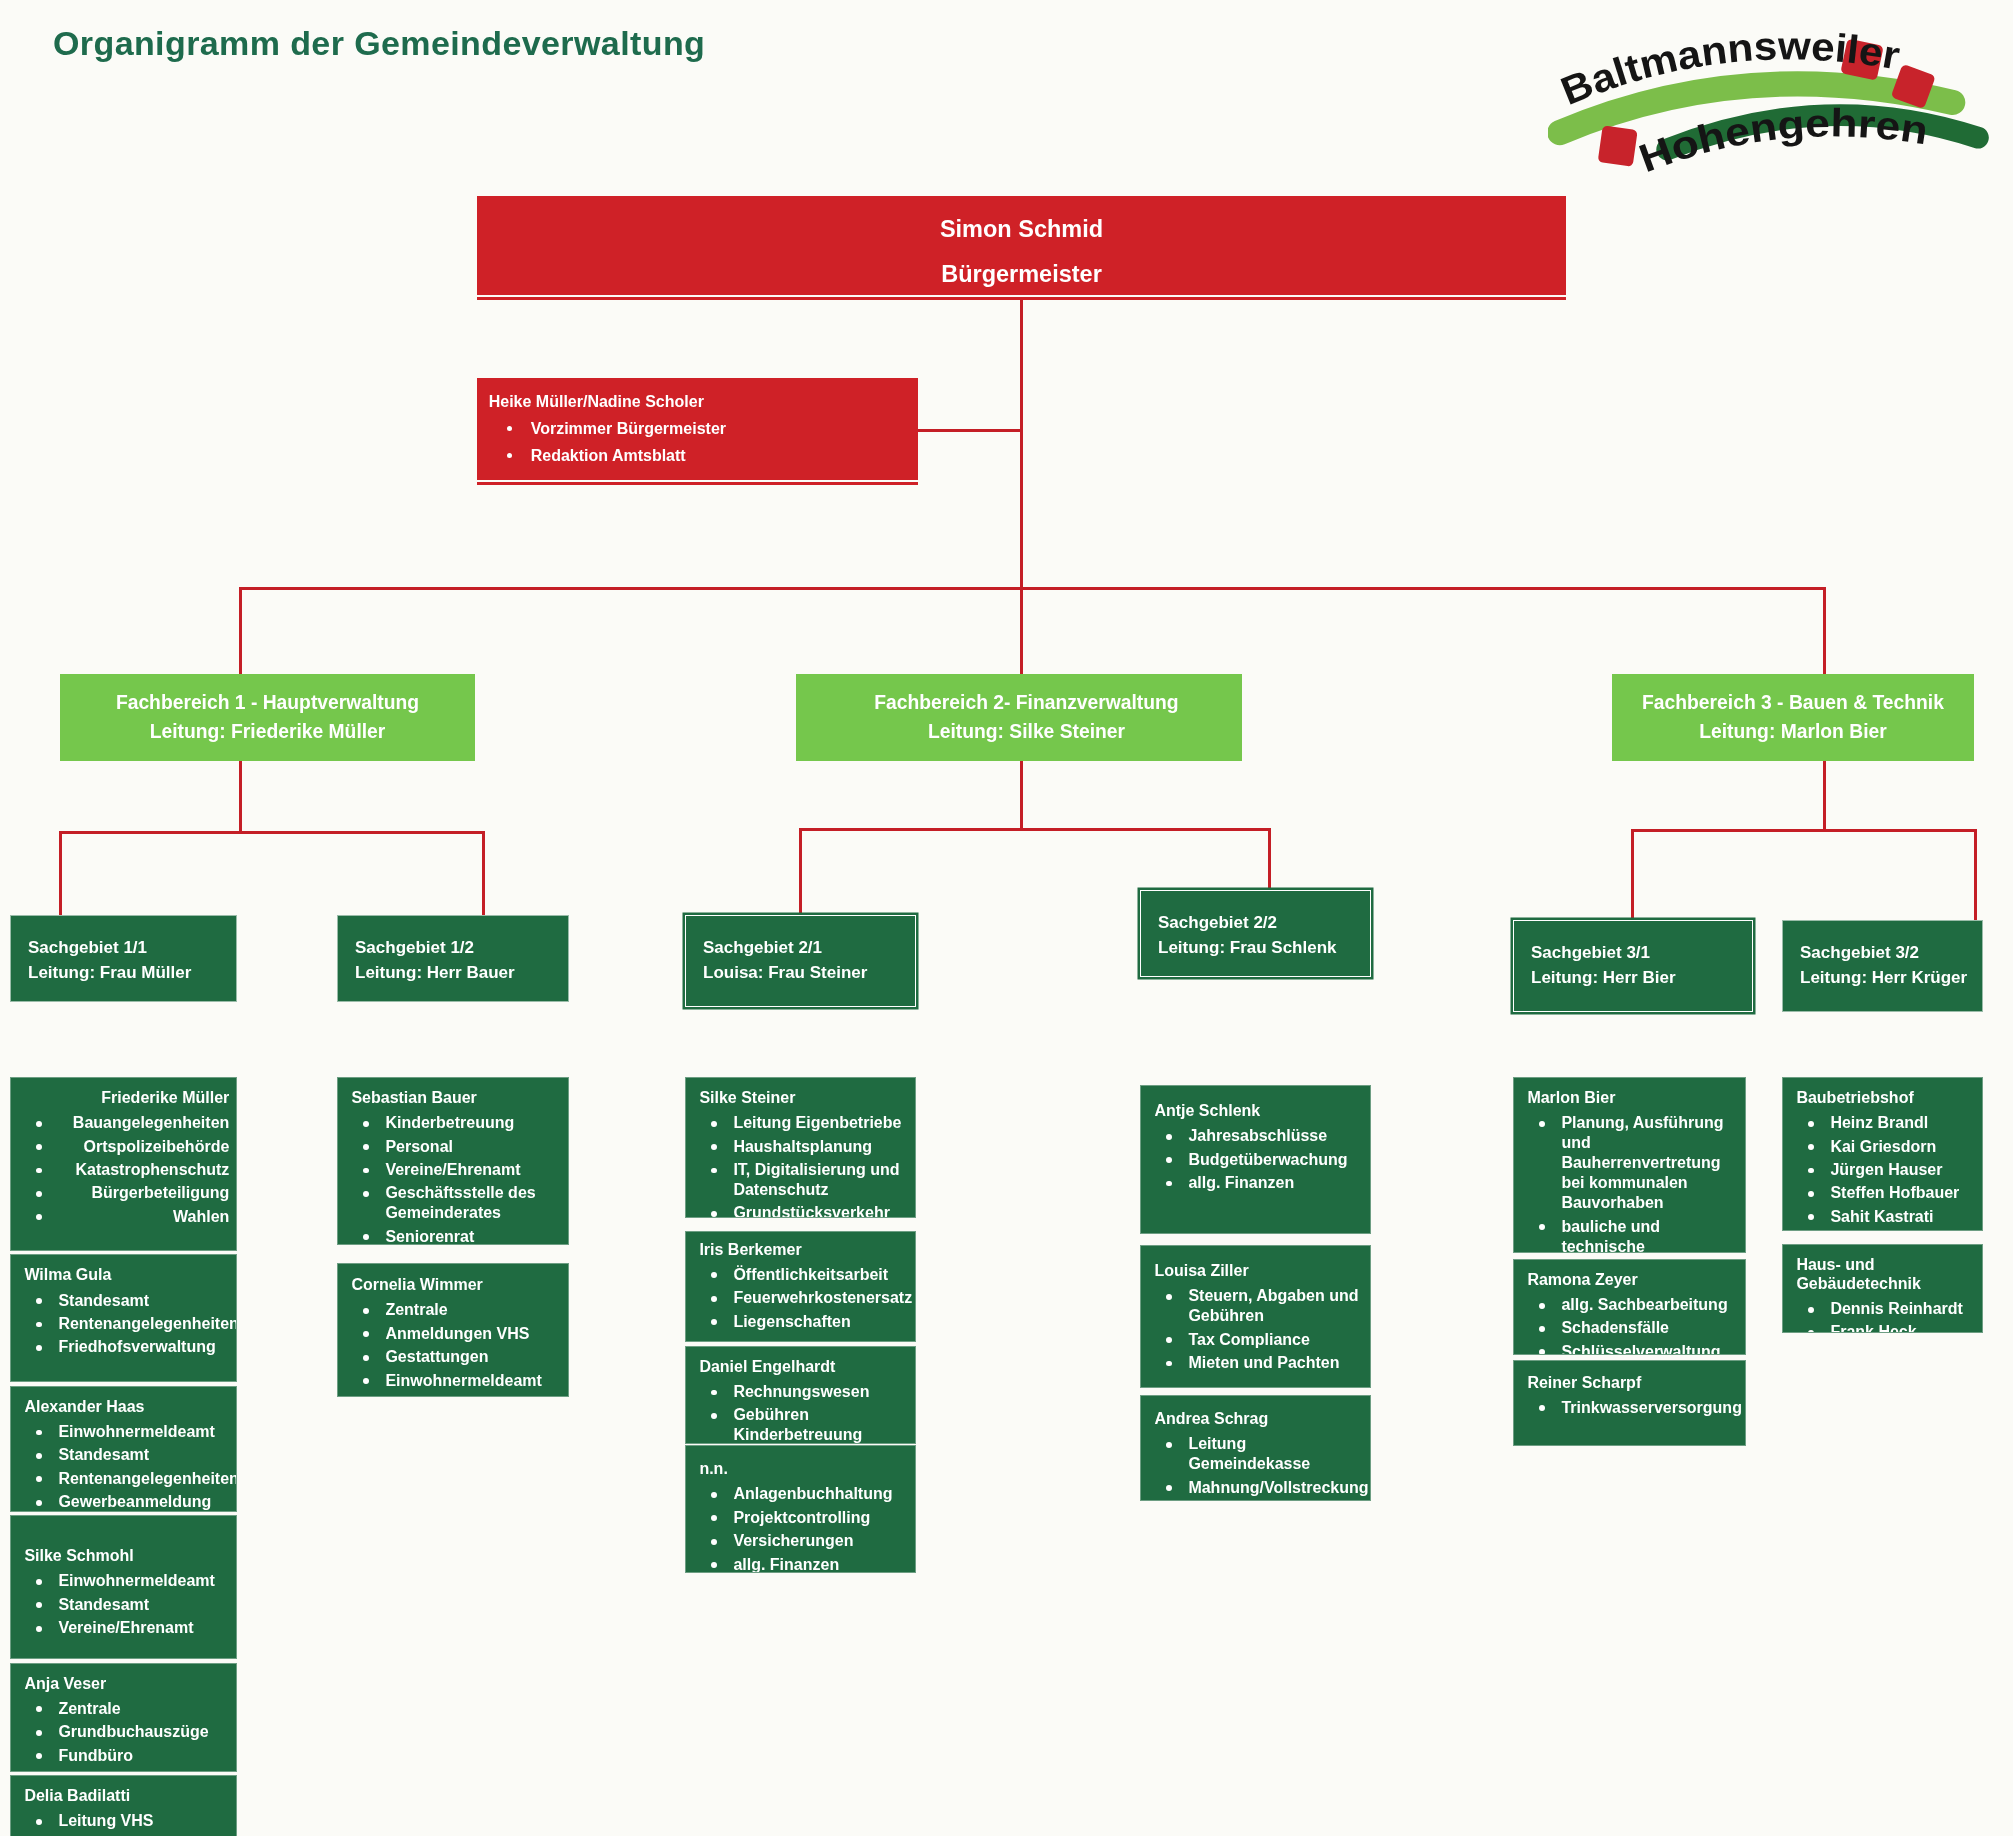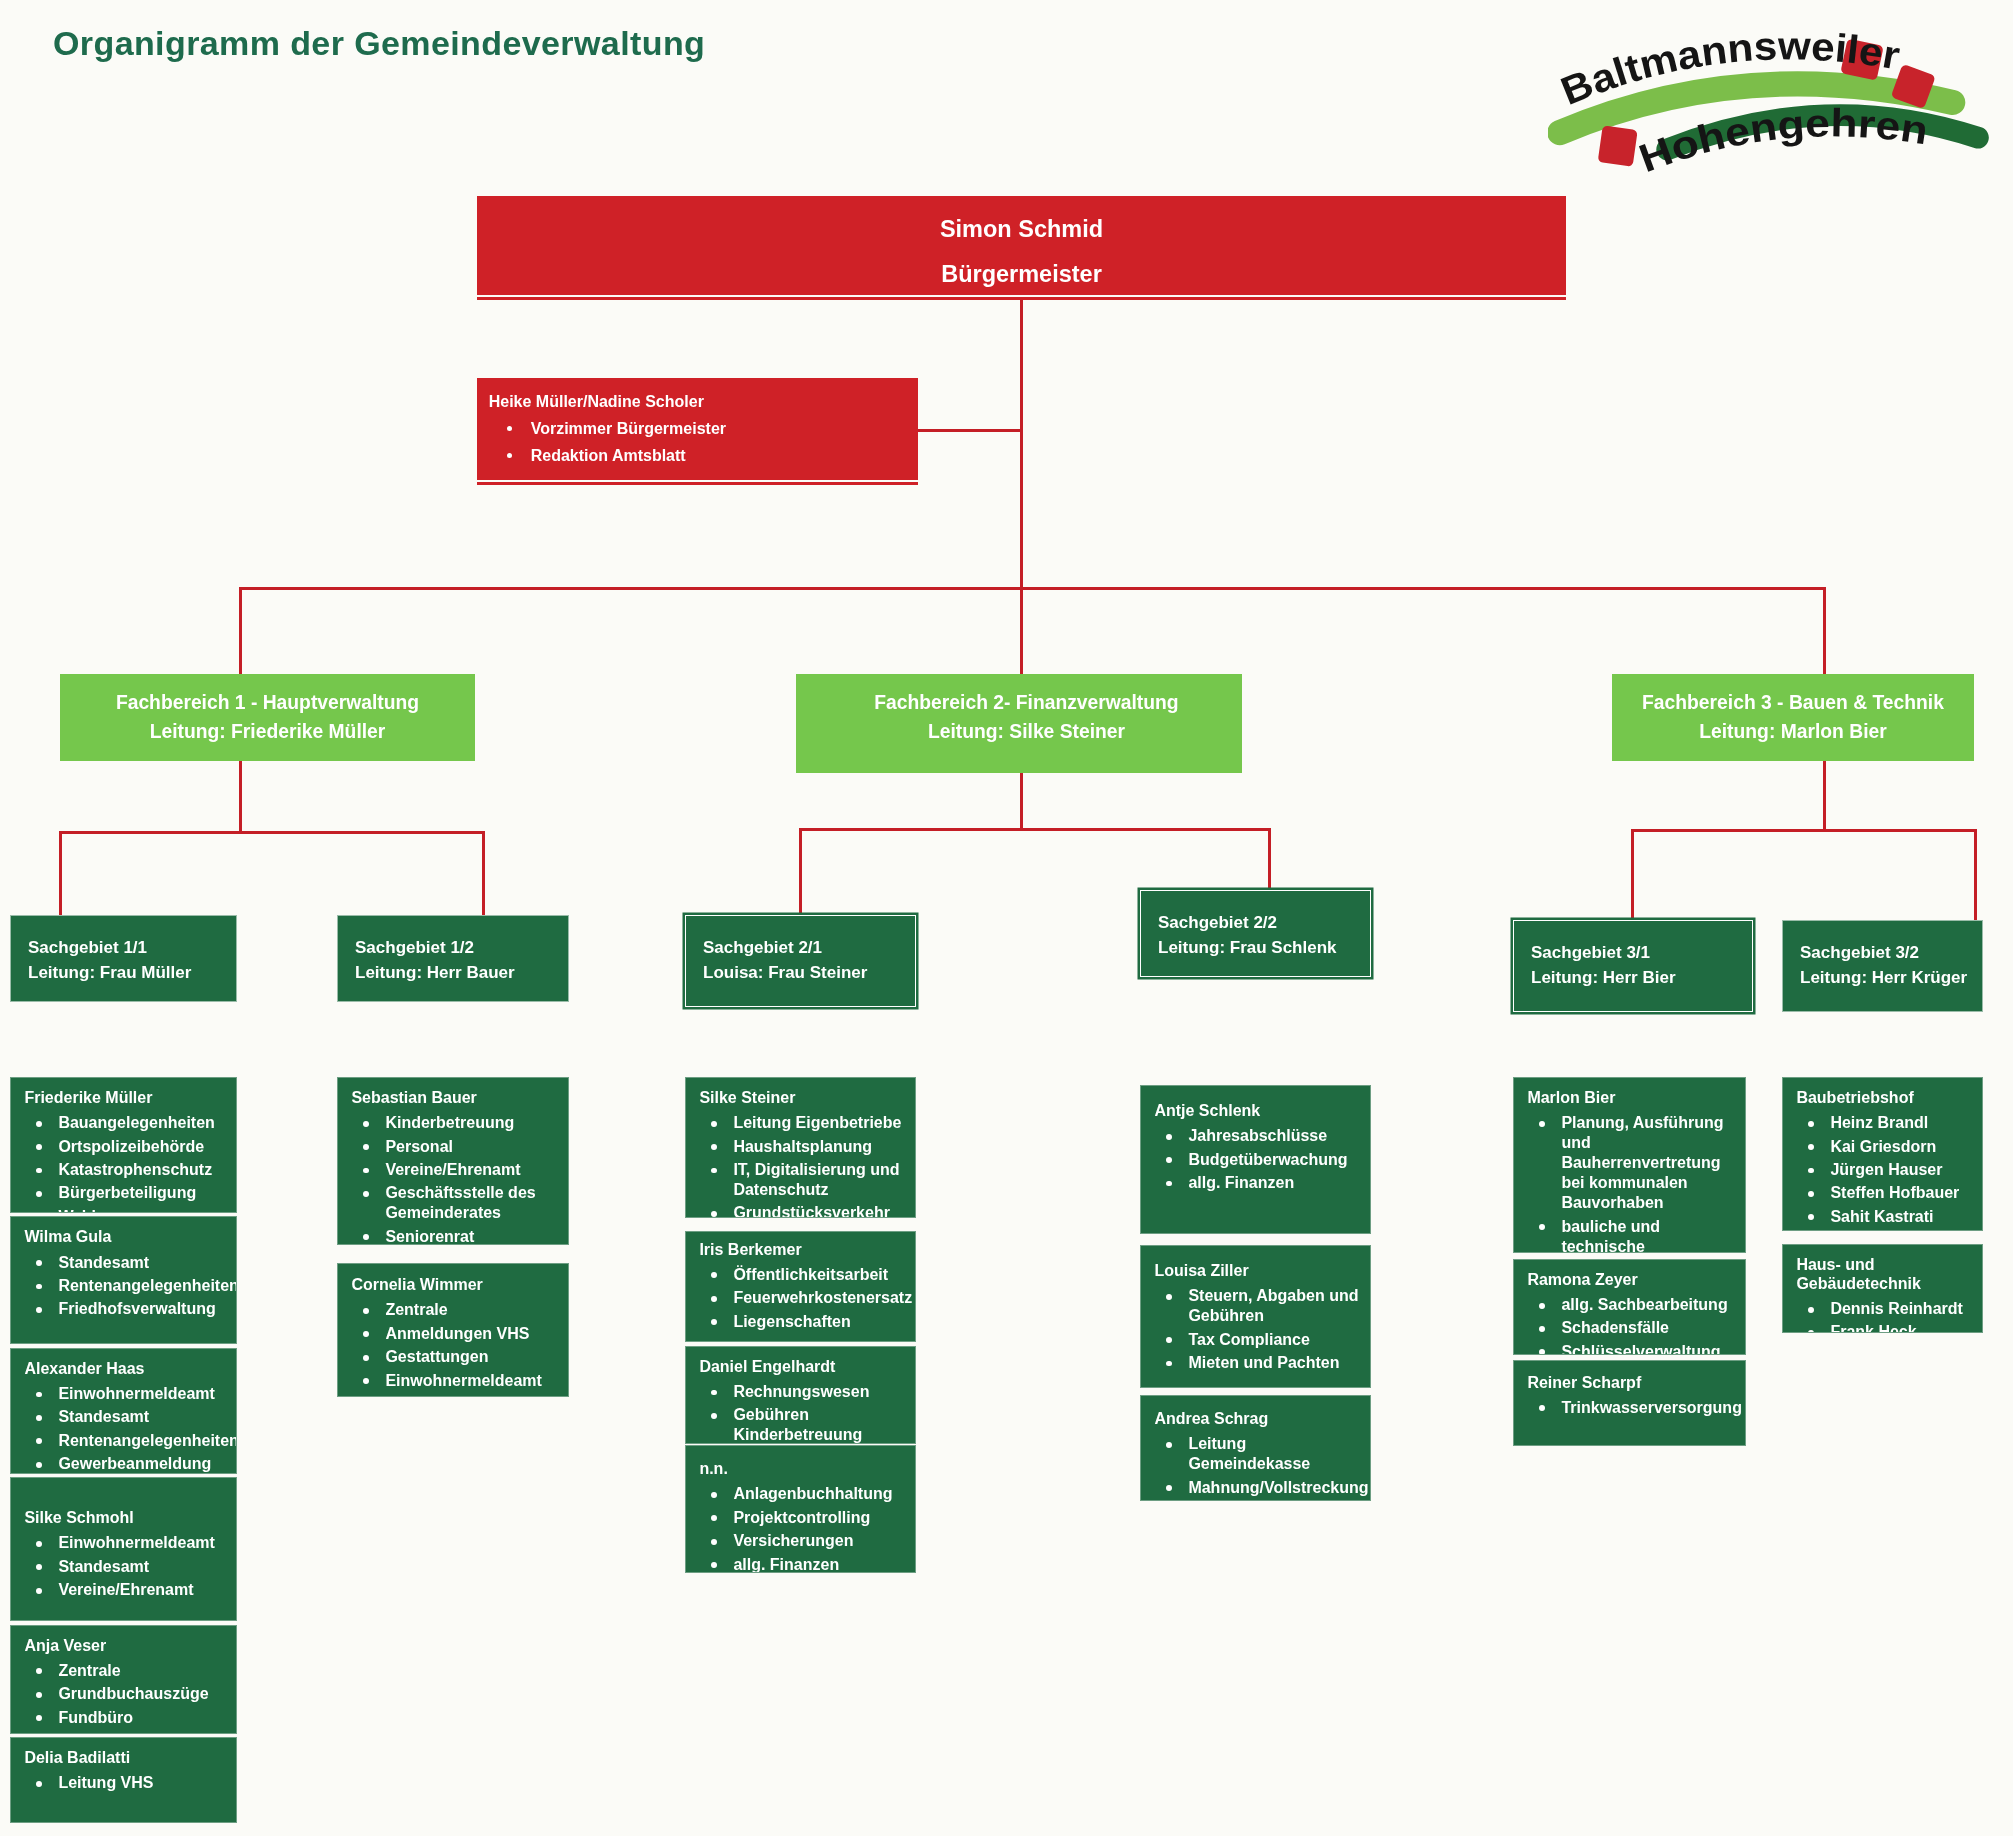--- a/index.html
+++ b/index.html
@@ -106,21 +106,21 @@
     <ul class="asst-list">
       <li>Vorzimmer Bürgermeister</li>
       <li>Redaktion Amtsblatt</li>
     </ul>
   </div>
 
   <div class="box dept" style="left:60px;top:674px;width:415px;height:87px;">
     <div>Fachbereich 1 - Hauptverwaltung</div>
     <div>Leitung: Friederike Müller</div>
   </div>
-  <div class="box dept" style="left:796px;top:674px;width:446px;height:99px;padding-left:15px;">
+  <div class="box dept" style="left:796px;top:674px;width:446px;height:87px;padding-left:15px;">
     <div>Fachbereich 2- Finanzverwaltung</div>
     <div>Leitung: Silke Steiner</div>
   </div>
   <div class="box dept" style="left:1612px;top:674px;width:362px;height:87px;">
     <div>Fachbereich 3 - Bauen &amp; Technik</div>
     <div>Leitung: Marlon Bier</div>
   </div>
 
   <div class="box unit" style="left:10px;top:915px;width:227px;height:87px;">
     <div>Sachgebiet 1/1</div>
@@ -141,21 +141,21 @@
   <div class="box unit double" style="left:1513px;top:920px;width:240px;height:92px;">
     <div>Sachgebiet 3/1</div>
     <div>Leitung: Herr Bier</div>
   </div>
   <div class="box unit" style="left:1782px;top:920px;width:201px;height:92px;">
     <div>Sachgebiet 3/2</div>
     <div>Leitung: Herr Krüger</div>
   </div>
 
   <div class="col" style="left: 10px; top: 1077px; width: 227px;">
-      <div class="card" style="height: 136px; margin-top: 0px;">
+      <div class="card" style="height: 174px; margin-top: 0px; text-align: right;">
         <div class="card-title">Friederike Müller</div>
         <ul>
           <li>Bauangelegenheiten</li>
           <li>Ortspolizeibehörde</li>
           <li>Katastrophenschutz</li>
           <li>Bürgerbeteiligung</li>
           <li>Wahlen</li>
         </ul>
       </div>
       <div class="card" style="height: 128px; margin-top: 3.4px;">

